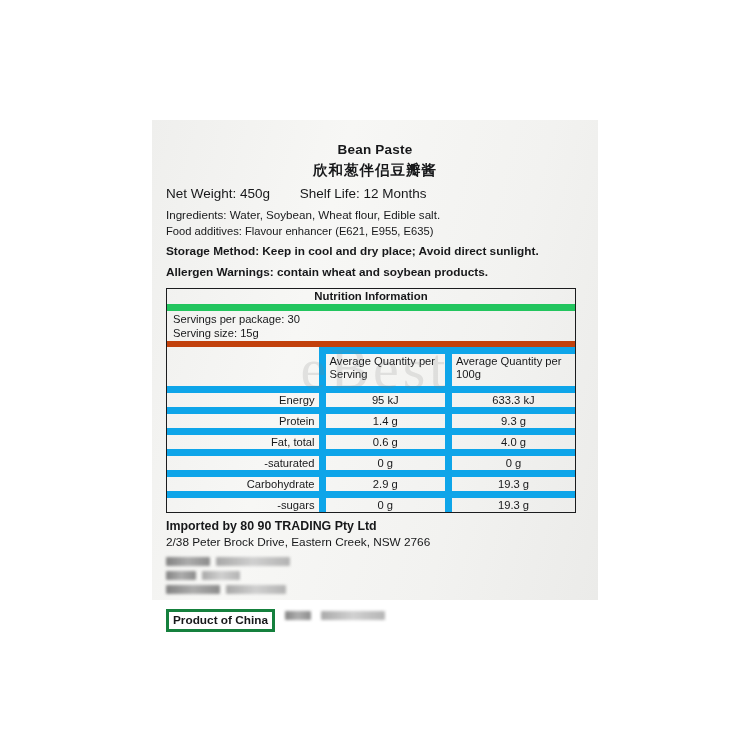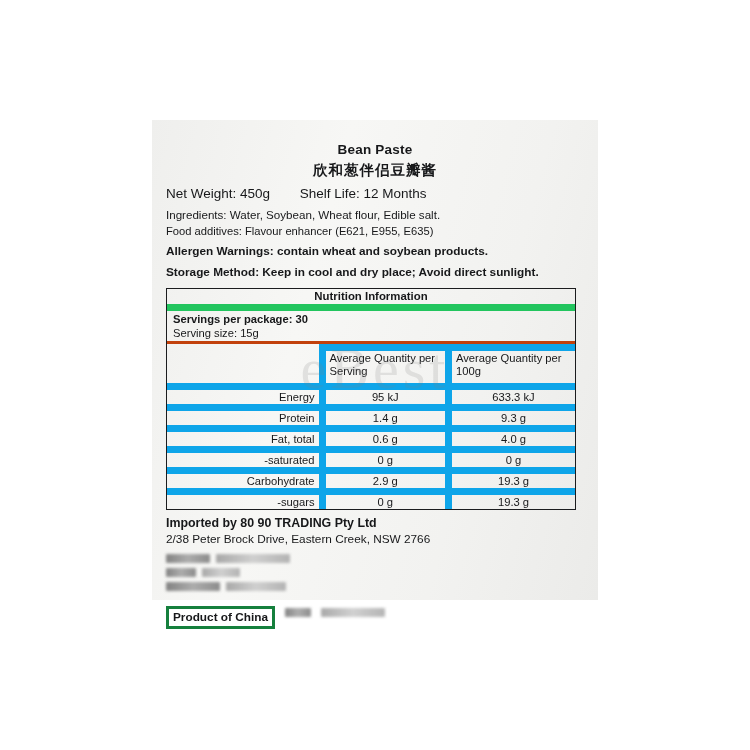--- a/index.html
+++ b/index.html
@@ -92,26 +92,25 @@
   .nip-title {
     text-align: center;
     font-size: 11.4px;
     font-weight: bold;
     border-bottom: 7px solid #22c55e;
     padding: 1px 0 2px 0;
   }
   .nip-serv {
     font-size: 11.2px;
     padding: 2px 0 1px 6px;
-    font-weight: bold;
   }
   .nip-serv2 {
     font-size: 11.2px;
     padding: 1px 0 2px 6px;
-    border-bottom: 3px solid #c2410c;
+    border-bottom: 6px solid #c2410c;
   }
   table.nip-table {
     width: 100%;
     border-collapse: collapse;
     font-size: 11.2px;
   }
   table.nip-table th,
   table.nip-table td {
     border: 7px solid #0ea5e9;
     padding: 1px 4px;
@@ -194,27 +193,27 @@
         <span>Ingredients:</span>
         <span>Water, Soybean, Wheat flour, Edible salt.</span>
       </div>
 
       <div class="para small">
         <span>Food additives:</span>
         <span>Flavour enhancer (E621, E955, E635)</span>
       </div>
 
       <div class="para bold">
+        <span>Storage Method:</span>
+        <span>Keep in cool and dry place; Avoid direct sunlight.</span>
+      </div>
+
+      <div class="para bold">
         <span>Allergen Warnings:</span>
         <span>contain wheat and soybean products.</span>
-      </div>
-
-      <div class="para bold">
-        <span>Storage Method:</span>
-        <span>Keep in cool and dry place; Avoid direct sunlight.</span>
       </div>
 
       <div class="nip">
         <div class="nip-title">Nutrition Information</div>
         <div class="nip-serv">Servings per package: 30</div>
         <div class="nip-serv2">Serving size: 15g</div>
 
         <table class="nip-table">
           <thead>
             <tr>

